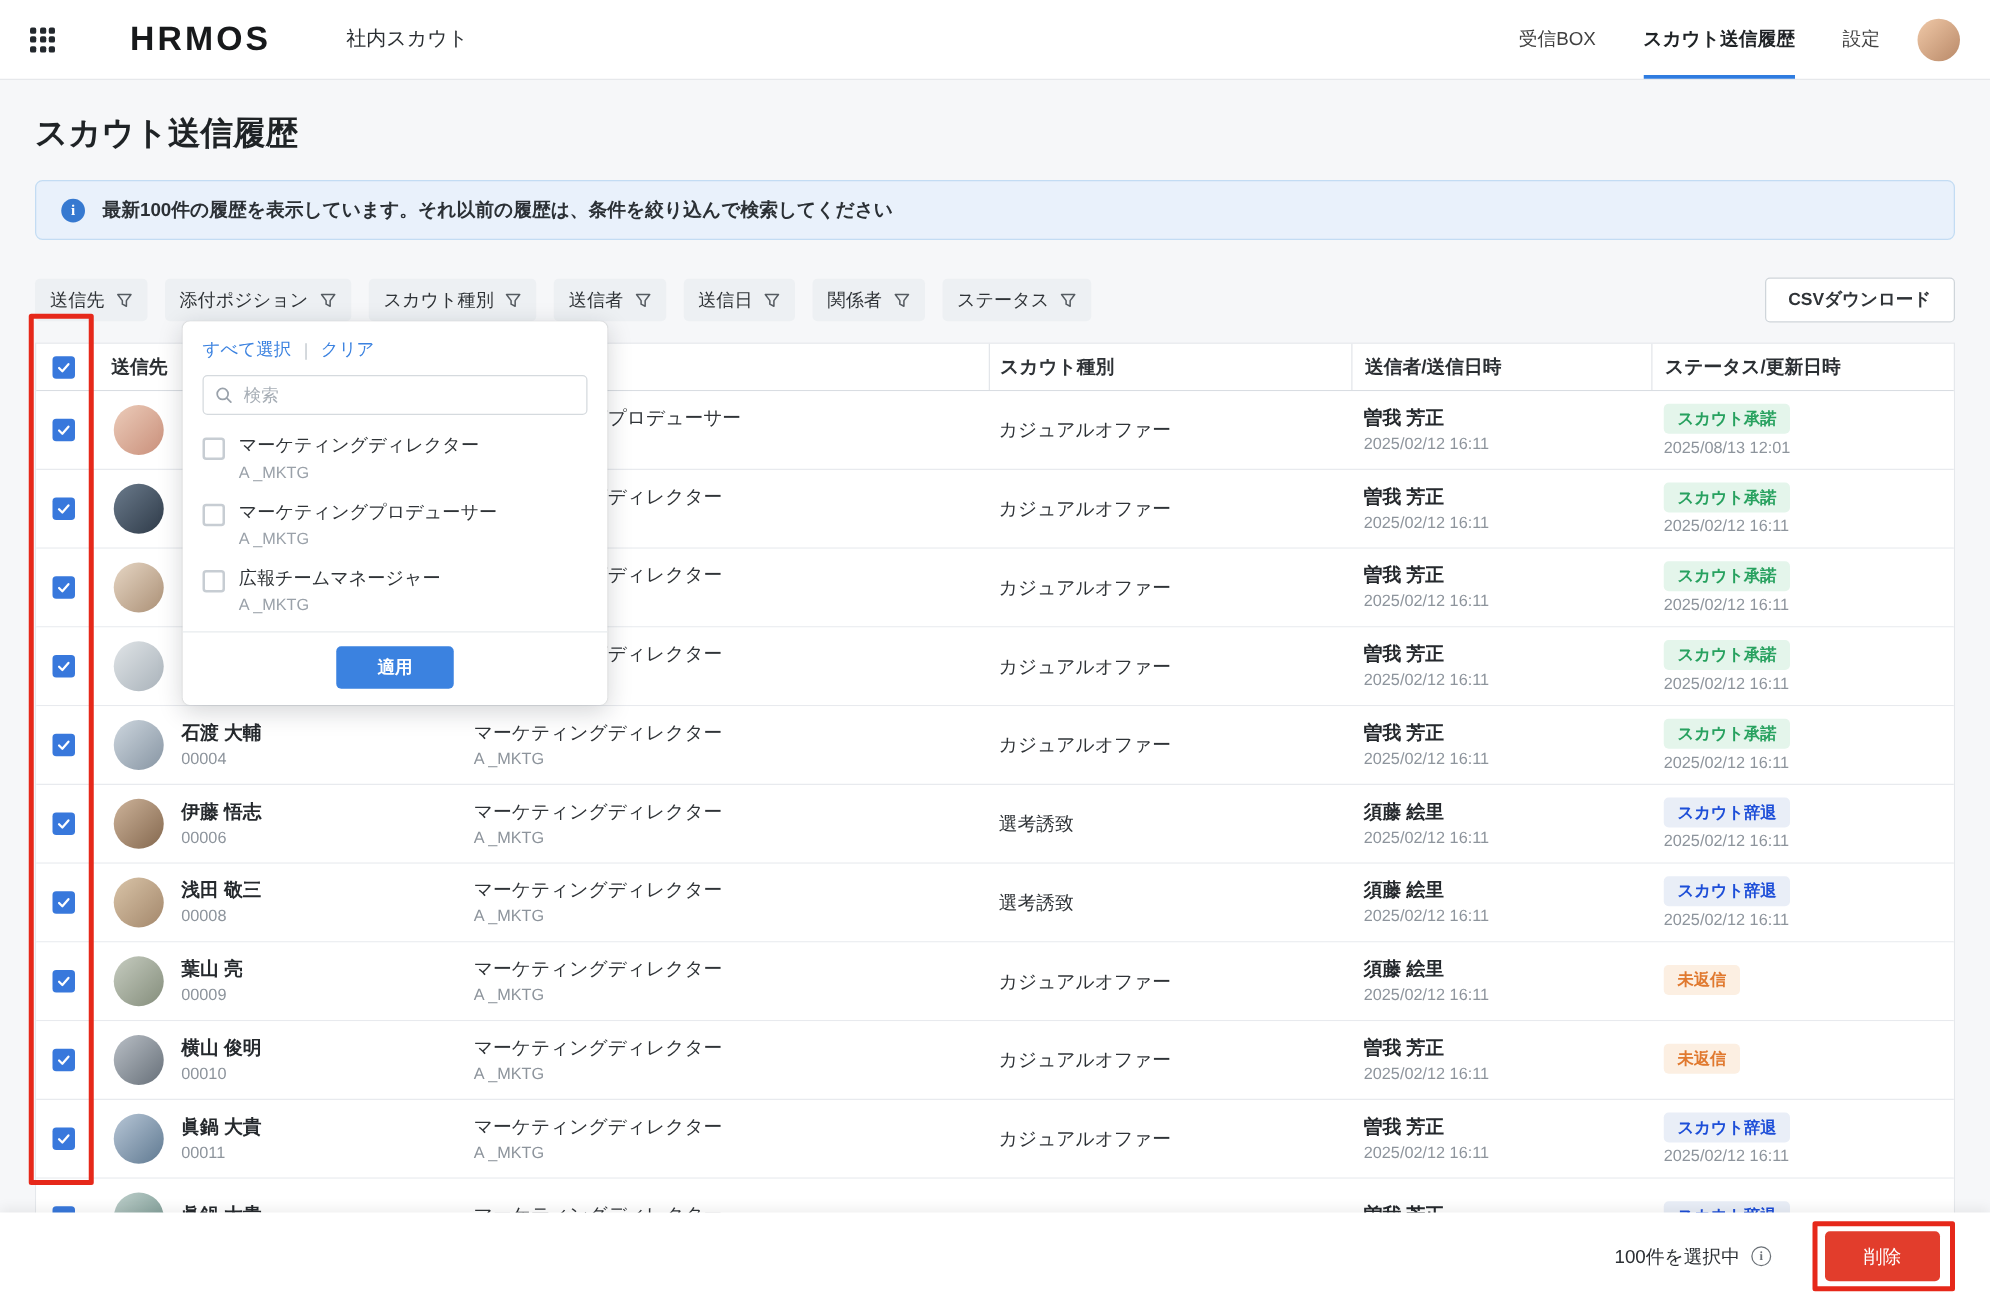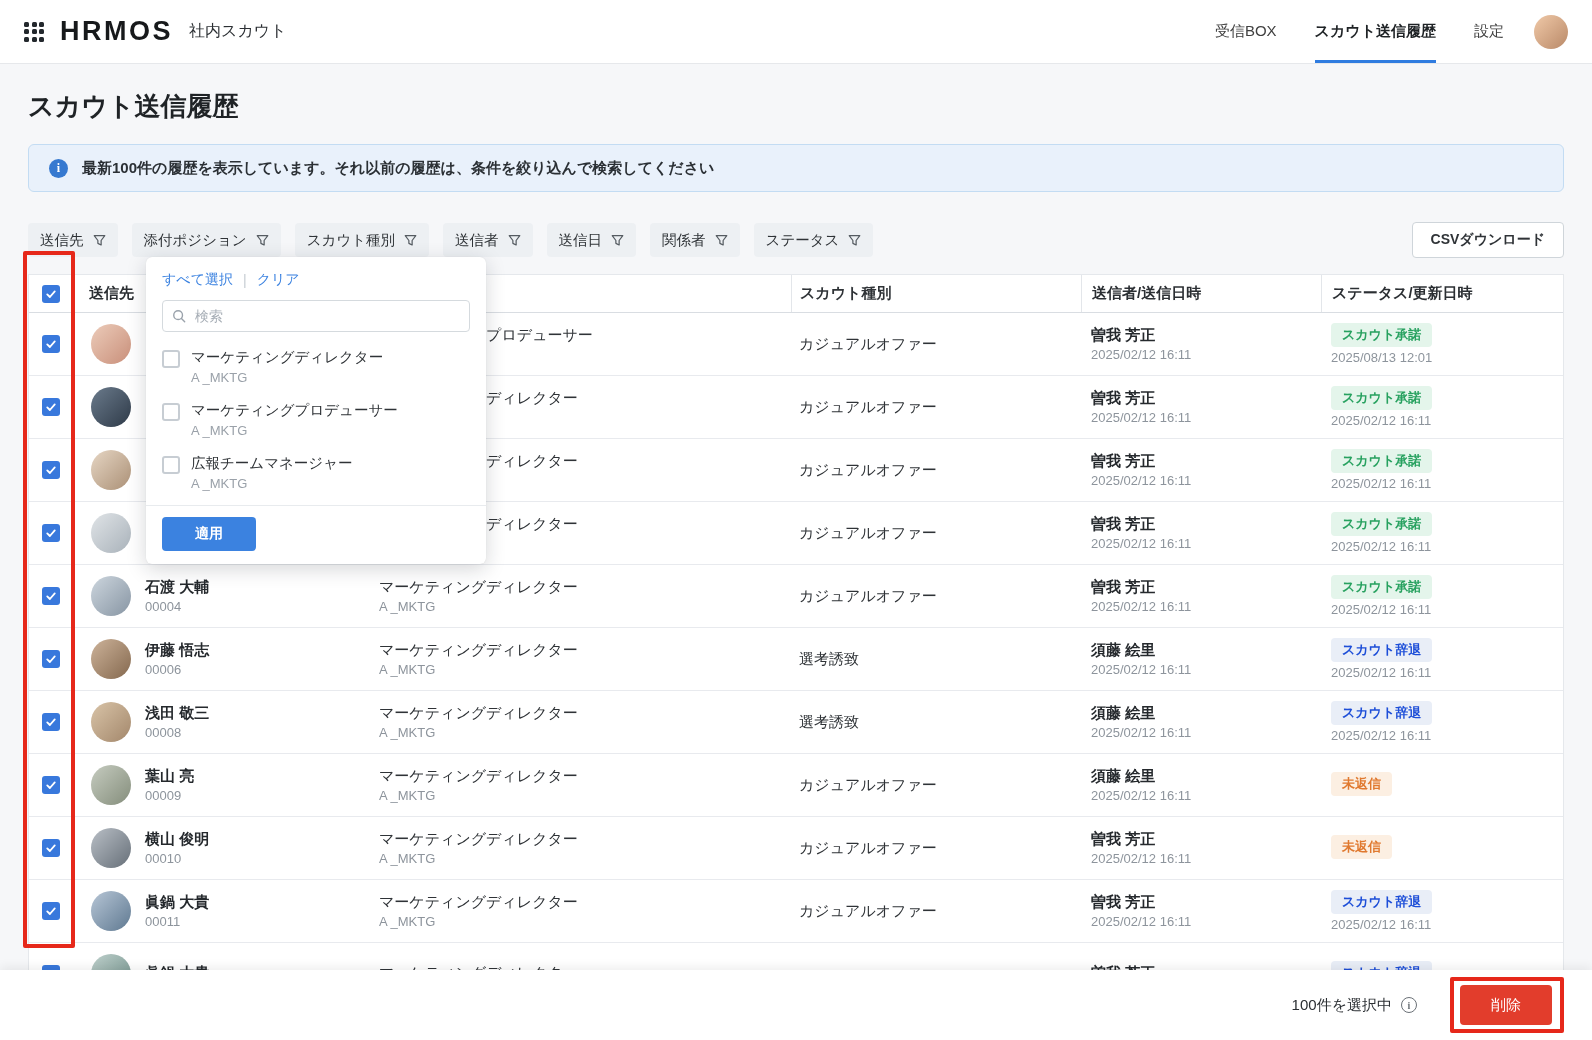--- a/index.html
+++ b/index.html
@@ -1,20 +1,20 @@
 <!DOCTYPE html>
 <html><head>
 <meta charset="utf-8">
 <style>
   html,body{margin:0;padding:0;width:1592px;height:1040px;overflow:hidden;
     background:#f6f7f9;font-family:"Liberation Sans","DejaVu Sans",sans-serif;color:#2b2f33;}
   *{box-sizing:border-box;}
   
   .topbar{height:64px;background:#fff;border-bottom:1px solid #e6e8eb;display:flex;align-items:stretch;padding:0 24px;position:relative;z-index:10;}
-  .brand{display:flex;align-items:center;}
+  .brand{display:flex;align-items:center;gap:44px;}
   .grid9{display:grid;grid-template-columns:repeat(3,5px);gap:2.5px;cursor:pointer;}
   .grid9 span{width:5px;height:5px;background:#23282d;border-radius:1.5px;}
   .logo{font-size:27px;font-weight:800;letter-spacing:2.5px;color:#17191b;margin-left:16px;}
   .product{font-size:16px;color:#2b2f33;margin-left:16px;}
   .nav{margin-left:auto;display:flex;gap:38px;align-items:stretch;}
   .nav-item{display:flex;align-items:center;font-size:15px;color:#404040;cursor:pointer;border-bottom:3px solid transparent;padding-top:3px;}
   .nav-item.active{color:#1f2326;font-weight:bold;border-bottom-color:#2f7ce0;}
   .avatar-h{width:34px;height:34px;border-radius:50%;margin:15px 0 0 30px;background:linear-gradient(135deg,#f0c9a8,#b98968);cursor:pointer;}
   
   .content{padding:0 28px;}
@@ -72,21 +72,21 @@
   .sep{color:#c6ccd2;}
   .dd-search-wrap{position:relative;margin-top:11px;}
   .dd-search{width:100%;height:32px;border:1px solid #d5dade;border-radius:4px;padding:0 10px 0 32px;font-size:14px;color:#333;outline:none;background:#fff;font-family:inherit;}
   .dd-search::placeholder{color:#a7aeb6;}
   .dd-search-wrap svg{position:absolute;left:10px;top:9px;}
   .opts{margin-top:8px;}
   .opt{display:flex;gap:11px;padding:8px 0;align-items:flex-start;cursor:pointer;}
   .opt .cbx{margin-top:2px;}
   .opt-l{font-size:14.5px;color:#2f3337;line-height:19px;}
   .opt-s{font-size:13px;color:#9aa1a9;margin-top:3px;}
-  .panel-foot{border-top:1px solid #e8ebee;margin:6px -16px 0;padding:11px 16px 13px;display:flex;justify-content:flex-start;}
+  .panel-foot{border-top:1px solid #e8ebee;margin:6px -16px 0;padding:11px 16px 13px;display:flex;justify-content:center;}
   .apply{width:94px;height:34px;background:#3b82e0;color:#fff;border:none;border-radius:4px;font-size:14px;font-weight:bold;cursor:pointer;font-family:inherit;}
   
   .bottombar{position:absolute;left:0;right:0;bottom:0;height:70px;background:#fff;z-index:30;
     box-shadow:0 -3px 10px rgba(0,0,0,.07);display:flex;align-items:center;justify-content:flex-end;padding:0 40px;gap:9px;}
   .sel-text{font-size:15px;color:#2b2f33;}
   .info-o{width:16px;height:16px;border-radius:50%;border:1.5px solid #6b7177;display:flex;align-items:center;justify-content:center;cursor:pointer;}
   .info-o::after{content:"i";font-size:10px;font-weight:bold;color:#6b7177;font-family:"Liberation Serif",serif;}
   .delete-btn{margin-left:34px;width:92px;height:40px;background:#e23d2c;color:#fff;border:none;border-radius:4px;font-size:15px;font-weight:normal;cursor:pointer;font-family:inherit;}
   
   .anno{position:absolute;border:4px solid #e6281a;z-index:40;pointer-events:none;border-radius:2px;}

